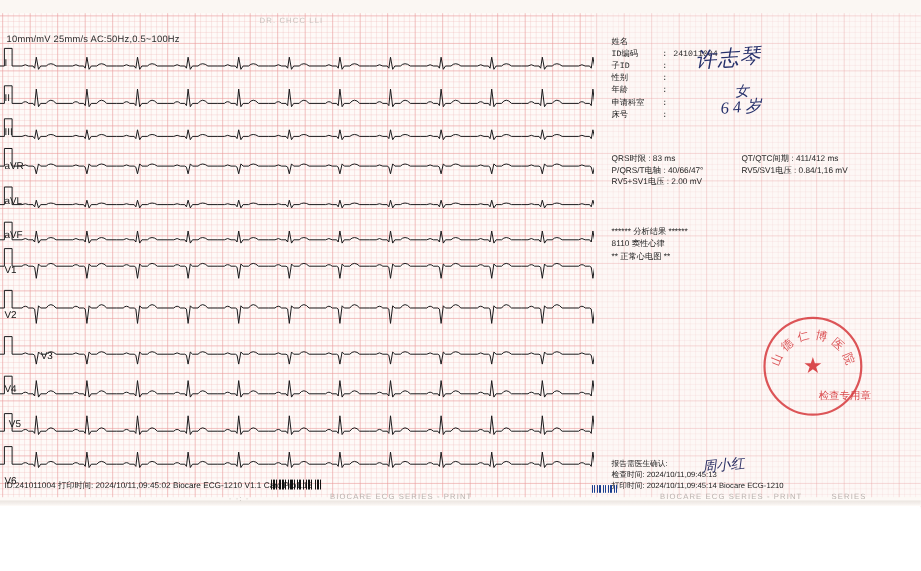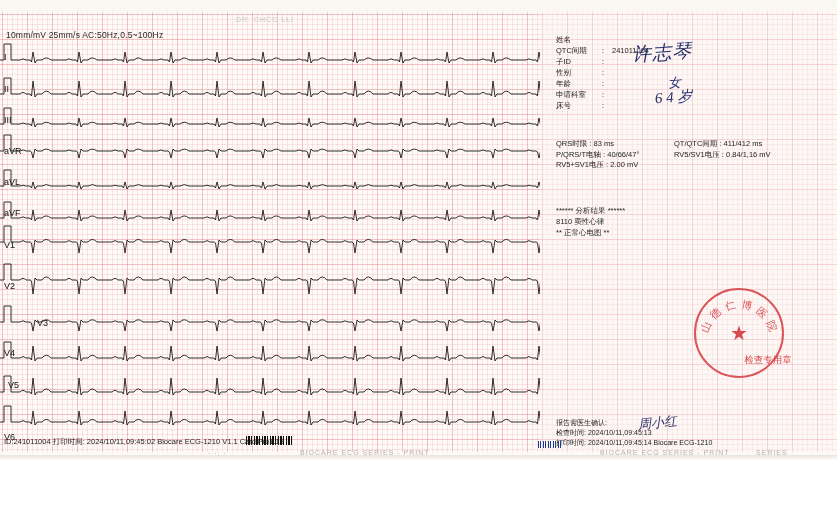--- a/index.html
+++ b/index.html
@@ -116,20 +116,21 @@
 
   
   .right-panel {
     position: absolute;
     left: 556px;
     top: 34px;
     width: 276px;
     font-size: 7.5px;
     color: #222;
     line-height: 11px;
+    font-family: Liberation Mono, monospace;
   }
   .kv-row {
     display: flex;
     white-space: nowrap;
   }
   .kv-key {
     width: 46px;
     flex: 0 0 46px;
   }
   .kv-colon {
@@ -394,21 +395,21 @@
     </svg>
   </div>
 
   <div class="right-panel">
     <div class="kv-row">
       <span class="kv-key">姓名</span>
       <span class="kv-colon"></span>
       <span class="kv-val"></span>
     </div>
     <div class="kv-row">
-      <span class="kv-key">QTC间期</span>
+      <span class="kv-key">ID编码</span>
       <span class="kv-colon">:</span>
       <span class="kv-val">241011004</span>
     </div>
     <div class="kv-row">
       <span class="kv-key">子ID</span>
       <span class="kv-colon">:</span>
       <span class="kv-val"></span>
     </div>
     <div class="kv-row">
       <span class="kv-key">性别</span>

